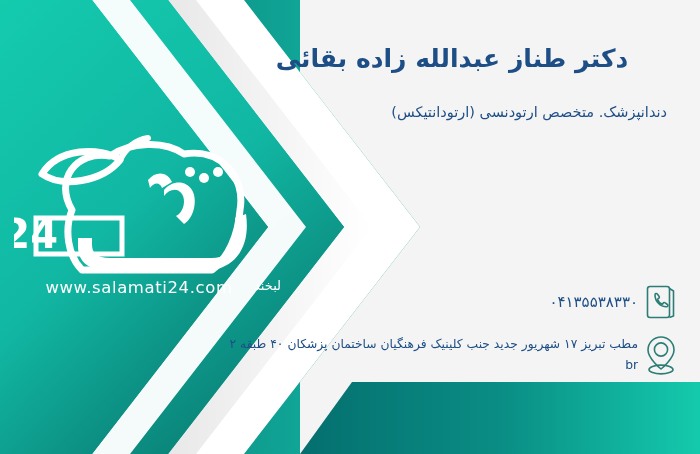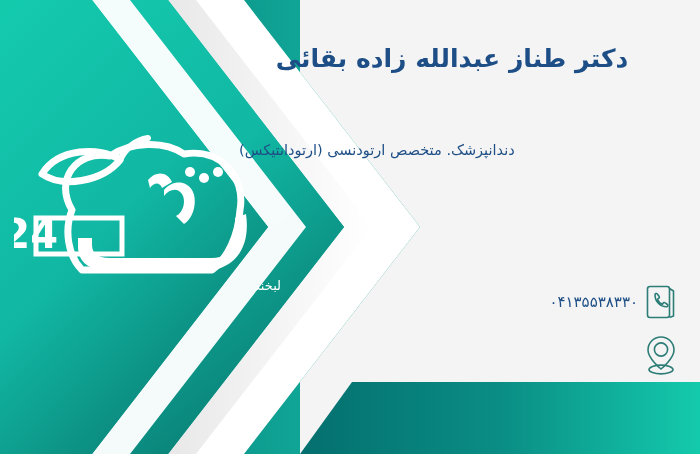--- a/index.html
+++ b/index.html
@@ -65,28 +65,27 @@
     top: 44px;
     width: 440px;
     text-align: center;
     color: #1d4e86;
     font-size: 25px;
     font-weight: bold;
     direction: rtl;
   }
   .specialty {
     position: absolute;
-    right: 21px;
+    right: 33px;
     top: 104px;
     width: 440px;
-    text-align: left;
+    text-align: right;
     color: #1d4e86;
     font-size: 14.5px;
     direction: rtl;
-    margin-top: 38px;
   }
 
   .contact-rows {
     position: absolute;
     right: 16px;
     top: 283px;
     width: 470px;
     direction: rtl;
   }
   .c-row {
@@ -217,20 +216,21 @@
     </g>
 
     <g>
       <text x="44" y="130" font-family="DejaVu Sans, Liberation Sans, sans-serif" font-size="40" font-weight="bold" fill="#ffffff">24</text>
       <rect x="22" y="100" width="86" height="36" fill="none" stroke="#ffffff" stroke-width="5"></rect>
     </g>
 
     <text x="240" y="172" text-anchor="end" font-family="DejaVu Sans, Liberation Sans, sans-serif" font-size="13" fill="#ffffff" direction="rtl">به راحتی یک لبخند</text>
   </svg>
 
+  <div class="logo-url">www.salamati24.com</div>
 
   <div class="doctor-name">دکتر طناز عبدالله زاده بقائی</div>
 
   <div class="specialty">دندانپزشک. متخصص ارتودنسی (ارتودانتیکس)</div>
 
   <div class="contact-rows">
 
     <div class="c-row">
       <div class="c-icon">
         <svg width="34" height="38" viewBox="0 0 34 38">
@@ -249,20 +249,21 @@
 
     <div class="c-row">
       <div class="c-icon">
         <svg width="36" height="44" viewBox="0 0 36 44">
           <path d="M18 4 C 25.2 4, 31 9.8, 31 17 C 31 25.5, 18 36, 18 36
                    C 18 36, 5 25.5, 5 17 C 5 9.8, 10.8 4, 18 4 Z" fill="none" stroke="#2d7d77" stroke-width="1.6"></path>
           <circle cx="18" cy="16.5" r="6.6" fill="none" stroke="#2d7d77" stroke-width="1.6"></circle>
           <ellipse cx="18" cy="36.5" rx="12" ry="4.4" fill="none" stroke="#2d7d77" stroke-width="1.6"></ellipse>
         </svg>
       </div>
+      <div class="c-text addr-text">مطب تبریز ۱۷ شهریور جدید جنب کلینیک فرهنگیان ساختمان پزشکان ۴۰ طبقه ۲ br</div>
     </div>
 
   </div>
 
   <svg class="bottom-bar" viewBox="0 0 700 72" preserveAspectRatio="none">
     <defs>
       <linearGradient id="gFooter" x1="0" y1="0" x2="1" y2="0">
         <stop offset="0%" stop-color="#046f6e"></stop>
         <stop offset="50%" stop-color="#0a8d84"></stop>
         <stop offset="100%" stop-color="#14caad"></stop>

